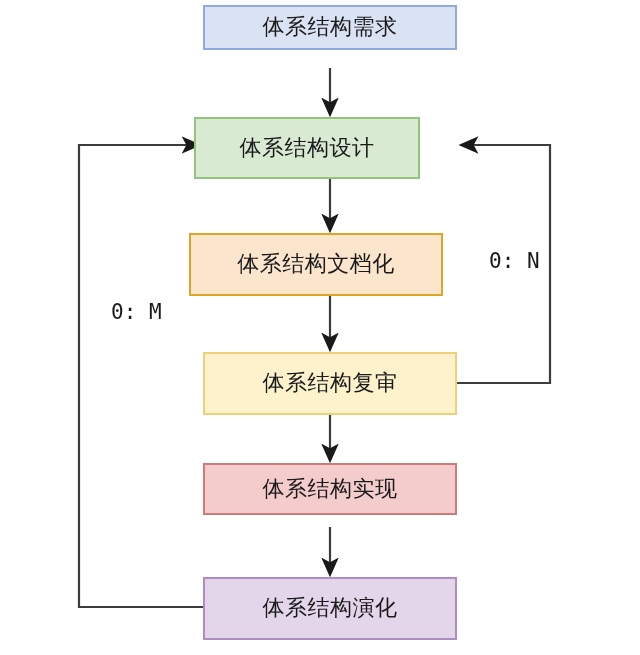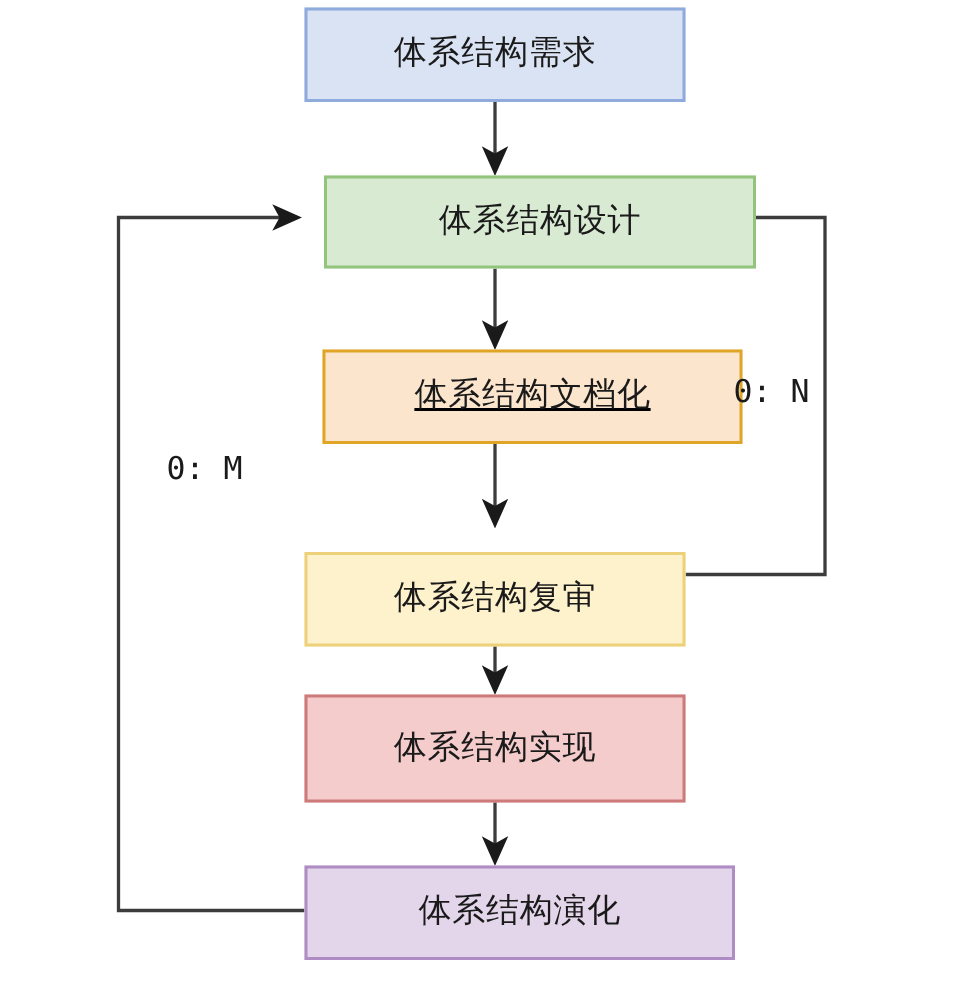--- a/index.html
+++ b/index.html
@@ -72,41 +72,41 @@
       <line x1="330" y1="296" x2="330" y2="349"></line>
       <line x1="330" y1="415" x2="330" y2="460"></line>
       <line x1="330" y1="527" x2="330" y2="574"></line>
     </g>
 
     <path d="M457,383 L550,383 L550,145 L462,145" stroke="#3c3c3c" stroke-width="2.2" fill="none" marker-end="url(#arrowhead)"></path>
 
     <path d="M203,607 L79,607 L79,145 L198,145" stroke="#3c3c3c" stroke-width="2.2" fill="none" marker-end="url(#arrowhead)"></path>
   </svg>
 
-  <div class="node" style="left:203px; top:5px; width:254px; height:63px; background:#dae3f3; border-color:#8faadc;">
+  <div class="node" style="left:203px; top:5px; width:254px; height:45px; background:#dae3f3; border-color:#8faadc;">
     <span class="node-label">体系结构需求</span>
   </div>
 
-  <div class="node" style="left:216px; top:117px; width:288px; height:62px; background:#d9ead3; border-color:#93c47d;">
+  <div class="node" style="left:194px; top:117px; width:226px; height:62px; background:#d9ead3; border-color:#93c47d;">
     <span class="node-label">体系结构设计</span>
   </div>
 
-  <div class="node" style="left:215px; top:233px; width:280px; height:63px; background:#fce5cd; border-color:#e0a526;text-decoration:underline;">
+  <div class="node" style="left:189px; top:233px; width:254px; height:63px; background:#fce5cd; border-color:#e0a526;">
     <span class="node-label">体系结构文档化</span>
   </div>
 
-  <div class="node" style="left:203px; top:352px; width:254px; height:63px; background:#fdf2cc; border-color:#ecd07a;margin-top:16px;">
+  <div class="node" style="left:203px; top:352px; width:254px; height:63px; background:#fdf2cc; border-color:#ecd07a;">
     <span class="node-label">体系结构复审</span>
   </div>
 
-  <div class="node" style="left:203px; top:463px; width:254px; height:72px; background:#f5cccc; border-color:#cc7a7a;">
+  <div class="node" style="left:203px; top:463px; width:254px; height:52px; background:#f5cccc; border-color:#cc7a7a;">
     <span class="node-label">体系结构实现</span>
   </div>
 
-  <div class="node" style="left:203px; top:577px; width:287px; height:63px; background:#e3d5ea; border-color:#b08cc4;">
+  <div class="node" style="left:203px; top:577px; width:254px; height:63px; background:#e3d5ea; border-color:#b08cc4;">
     <span class="node-label">体系结构演化</span>
   </div>
 
   <div class="edge-label" style="left:95px; top:300px;margin-left:16px;">0: M</div>
 
   <div class="edge-label" style="left:489px; top:249px;">0: N</div>
 
 </div>
 
 </body></html>

